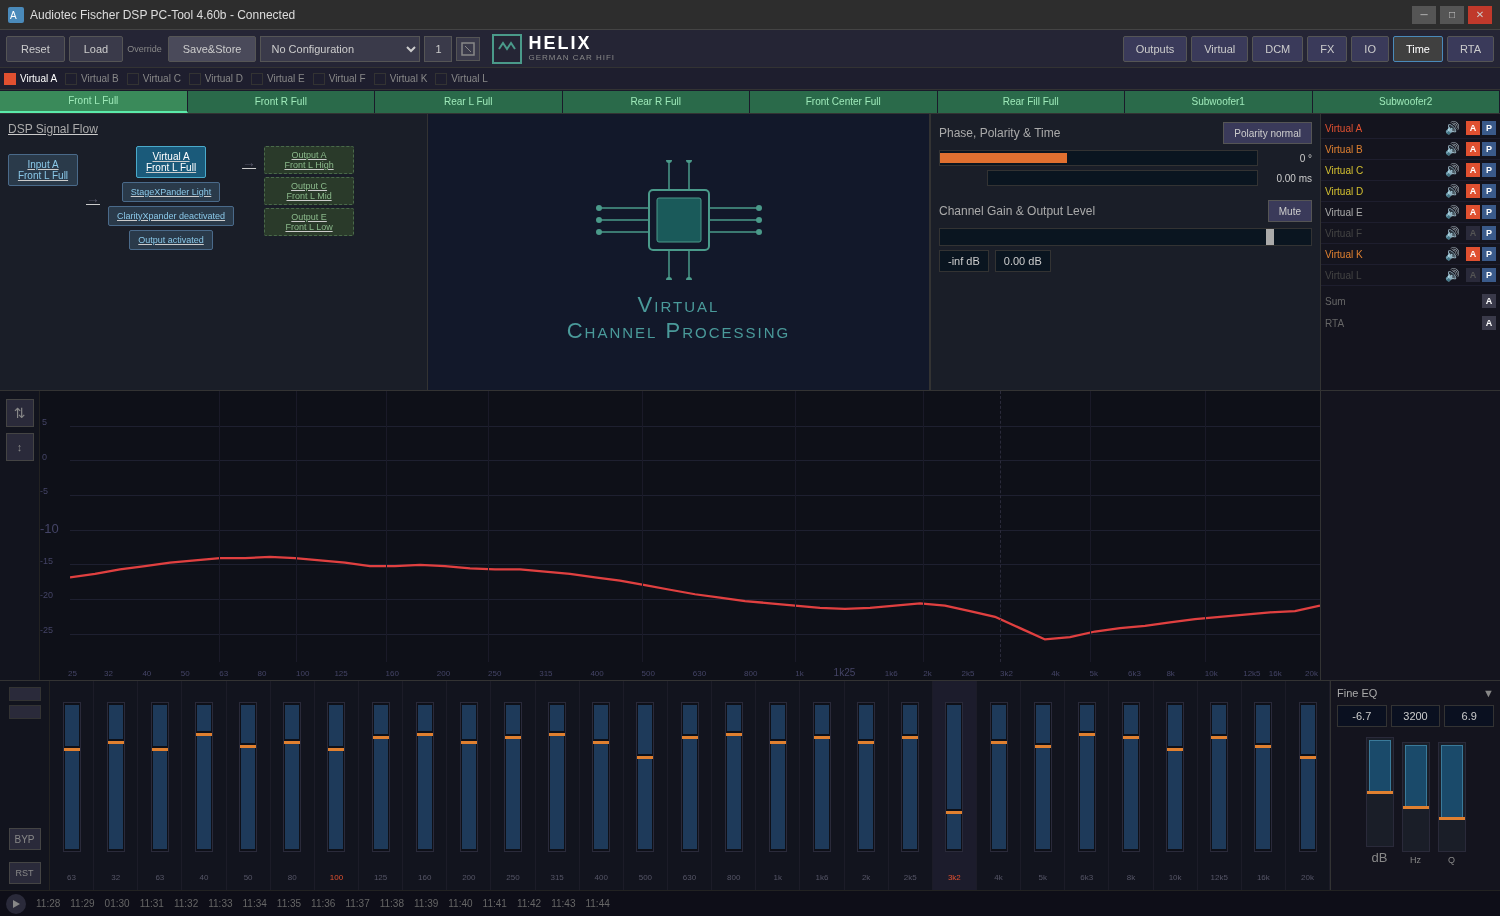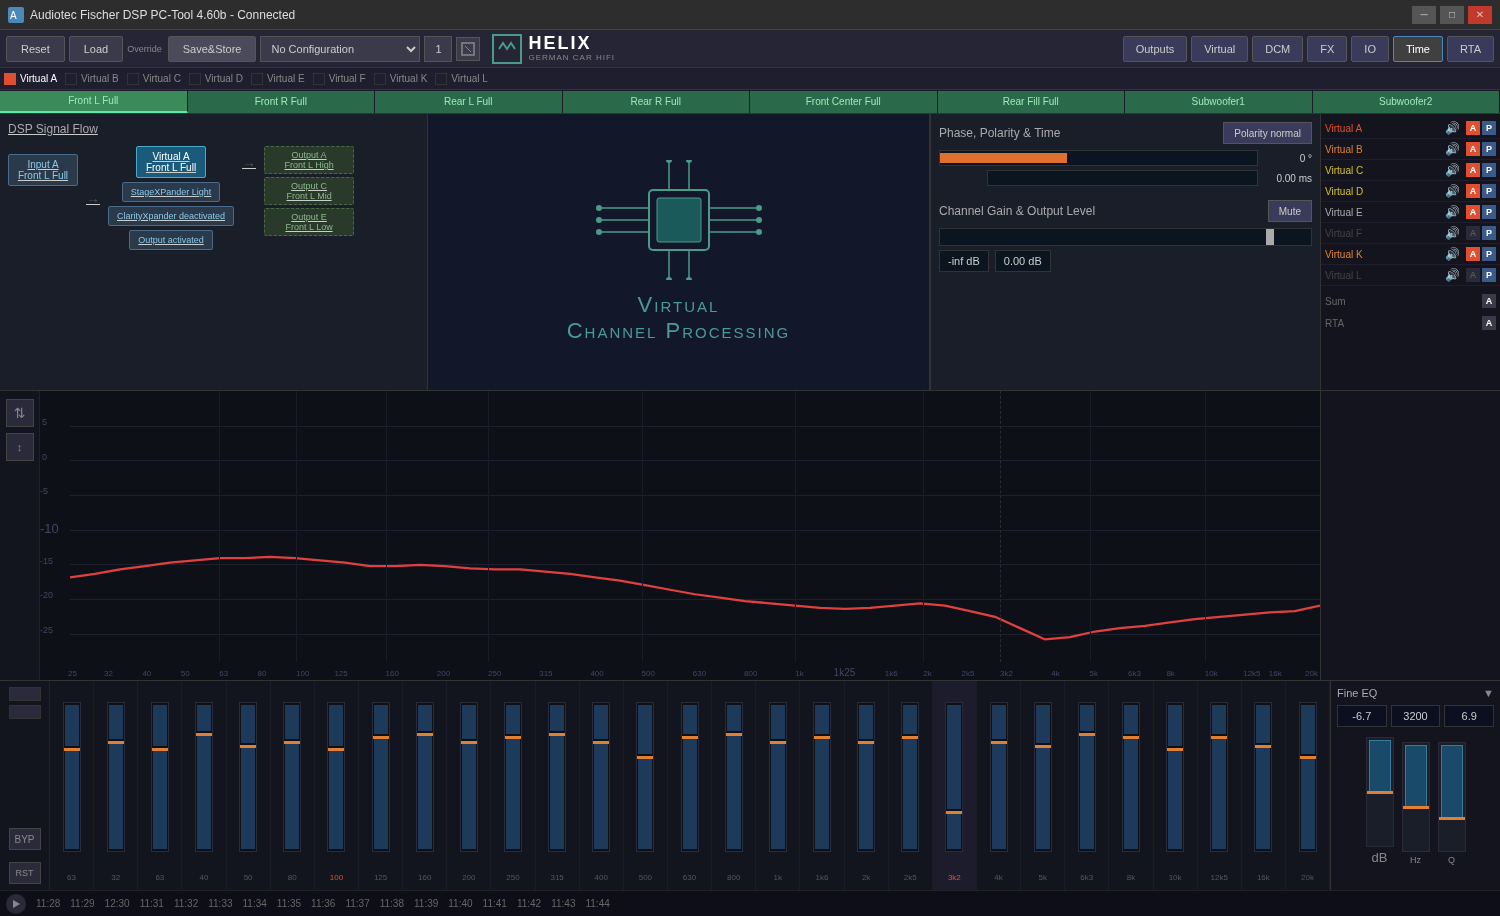--- a/index.html
+++ b/index.html
@@ -1101,21 +1101,21 @@
   </div>
 
   <div id="timestamp-bar" style="height:26px;background:#0e0e18;display:flex;align-items:center;padding:0 6px;gap:10px;border-top:1px solid #222;">
     <div style="width:20px;height:20px;background:#2a2a3a;border-radius:50%;display:flex;align-items:center;justify-content:center;cursor:pointer;">
       <svg width="10" height="10" viewBox="0 0 10 10">
           <polygon points="2,1 9,5 2,9" fill="#888"></polygon>
         </svg>
     </div>
     <span class="ts-item">11:28</span>
     <span class="ts-item">11:29</span>
-    <span class="ts-item">12:30</span>
+    <span class="ts-item">01:30</span>
     <span class="ts-item">11:31</span>
     <span class="ts-item">11:32</span>
     <span class="ts-item">11:33</span>
     <span class="ts-item">11:34</span>
     <span class="ts-item">11:35</span>
     <span class="ts-item">11:36</span>
     <span class="ts-item">11:37</span>
     <span class="ts-item">11:38</span>
     <span class="ts-item">11:39</span>
     <span class="ts-item">11:40</span>

